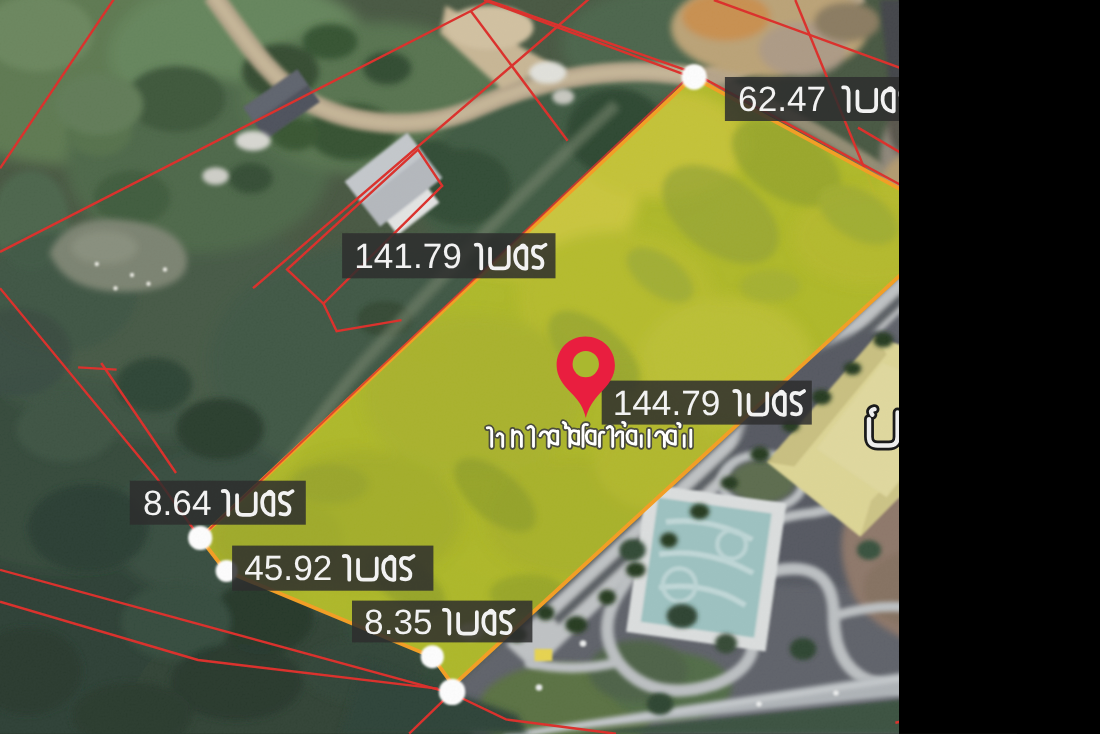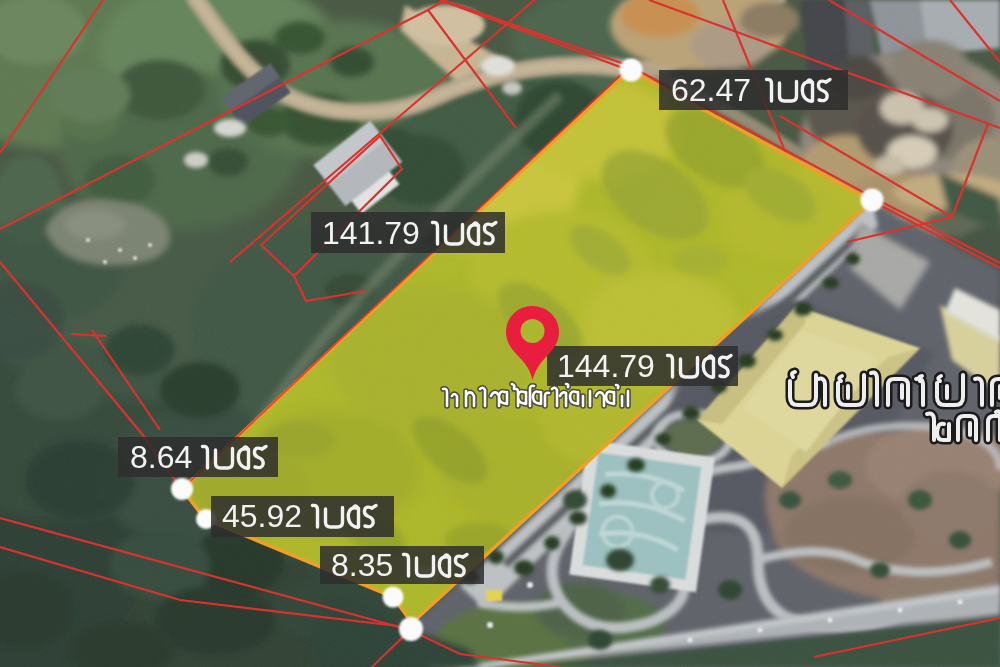--- a/index.html
+++ b/index.html
@@ -1,16 +1,16 @@
 <!DOCTYPE html>
 <html><head>
 <meta charset="utf-8">
 <style>
 html,body{margin:0;padding:0;background:#000;}
-#map{width:1000px;height:667px;position:relative;overflow:hidden;font-family:"Liberation Sans",sans-serif;}
+#map{width:817px;height:667px;position:relative;overflow:hidden;font-family:"Liberation Sans",sans-serif;}
 svg{display:block;}
 </style>
 </head>
 <body>
 <div id="map">
 <svg width="1000" height="667" viewBox="0 0 1000 667">
 <defs>
 <filter id="b6" x="-30%" y="-30%" width="160%" height="160%">
           <feGaussianBlur stdDeviation="6"></feGaussianBlur>
         </filter>

